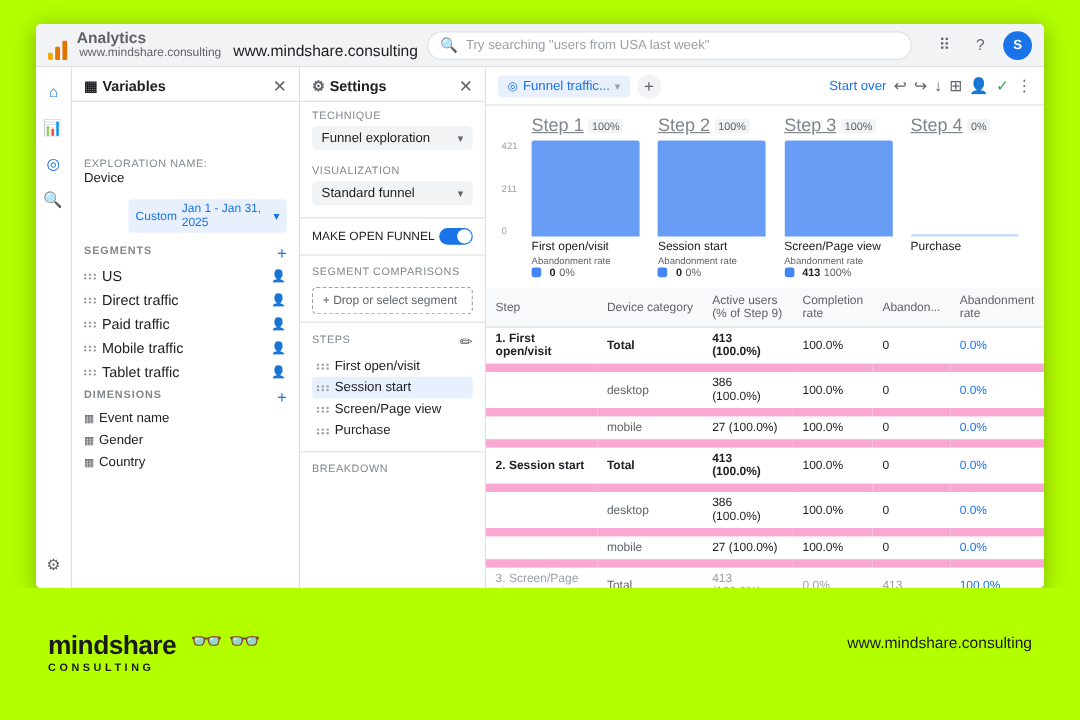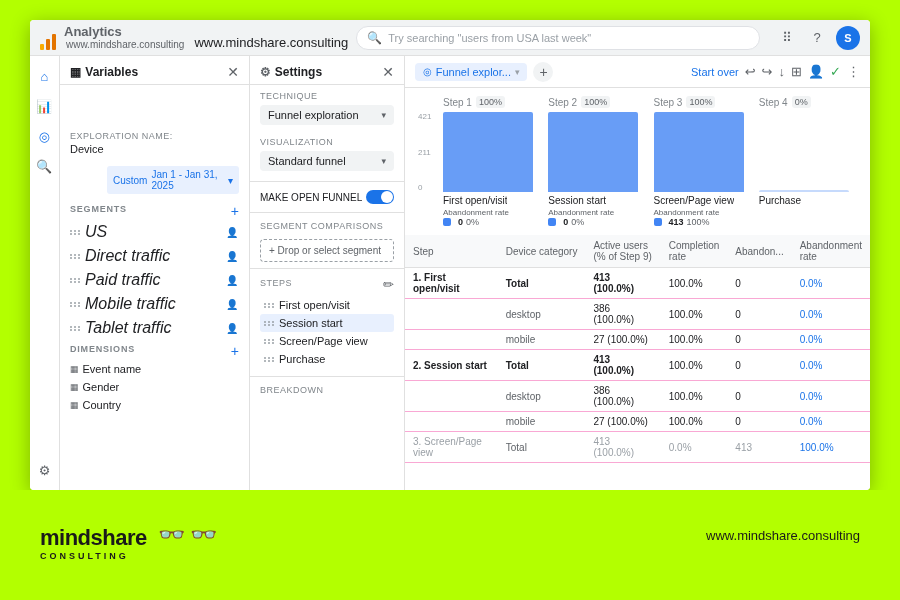--- a/index.html
+++ b/index.html
@@ -259,23 +259,22 @@
       align-items: center;
       gap: 4px;
     }
     .segment-icon {
       font-size: 9px;
       color: #5f6368;
       display: flex;
       gap: 1px;
     }
     .segment-name {
-      font-size: 16px;
-      color: #202124;
-      font-style: italic;
+      font-size: 12px;
+      color: #202124;
     }
     .segment-user-icon {
       font-size: 10px;
       color: #9aa0a6;
     }
 
     .dim-item {
       display: flex;
       align-items: center;
       gap: 4px;
@@ -517,22 +516,23 @@
       align-items: flex-start;
       width: 110px;
     }
     .step-header {
       display: flex;
       align-items: center;
       gap: 4px;
       margin-bottom: 4px;
     }
     .step-num-label {
-      font-size: 10px;
+      font-size: 15px;
       color: #80868b;
+      text-decoration: underline;
     }
     .step-pct-badge {
       font-size: 9px;
       color: #5f6368;
       background: #f1f3f4;
       border-radius: 3px;
       padding: 1px 3px;
     }
     .step-bar-container {
       position: relative;
@@ -606,21 +606,21 @@
       padding: 5px 8px;
       text-align: left;
       font-size: 10px;
       color: #5f6368;
       font-weight: 500;
       border-bottom: 1px solid #e0e0e0;
       white-space: nowrap;
     }
     .table-wrapper td {
       padding: 4px 8px;
-      border-bottom: 1px solid #f9a8d4;
+      border-bottom: 7px solid #f9a8d4;
       color: #202124;
       font-size: 10px;
       margin-left: 36px;
     }
     .table-wrapper td.step-cell {
       font-weight: 600;
     }
     .table-wrapper td.device-cell {
       color: #202124;
     }
@@ -951,21 +951,21 @@
 
         <div class="divider"></div>
         <div class="breakdown-label">BREAKDOWN</div>
       </div>
 
       <div class="funnel-area">
 
         <div class="funnel-toolbar">
           <div class="funnel-tab">
             <span class="funnel-tab-icon">◎</span>
-            <span>Funnel explor...</span>
+            <span>Funnel traffic...</span>
             <span style="font-size:9px;color:#9aa0a6;">▾</span>
           </div>
           <div class="tab-plus">+</div>
           <div class="funnel-toolbar-right">
             <span class="start-over-btn">Start over</span>
             <span class="toolbar-icon-btn">↩</span>
             <span class="toolbar-icon-btn">↪</span>
             <span class="toolbar-icon-btn">↓</span>
             <span class="toolbar-icon-btn">⊞</span>
             <span class="toolbar-icon-btn">👤</span>

